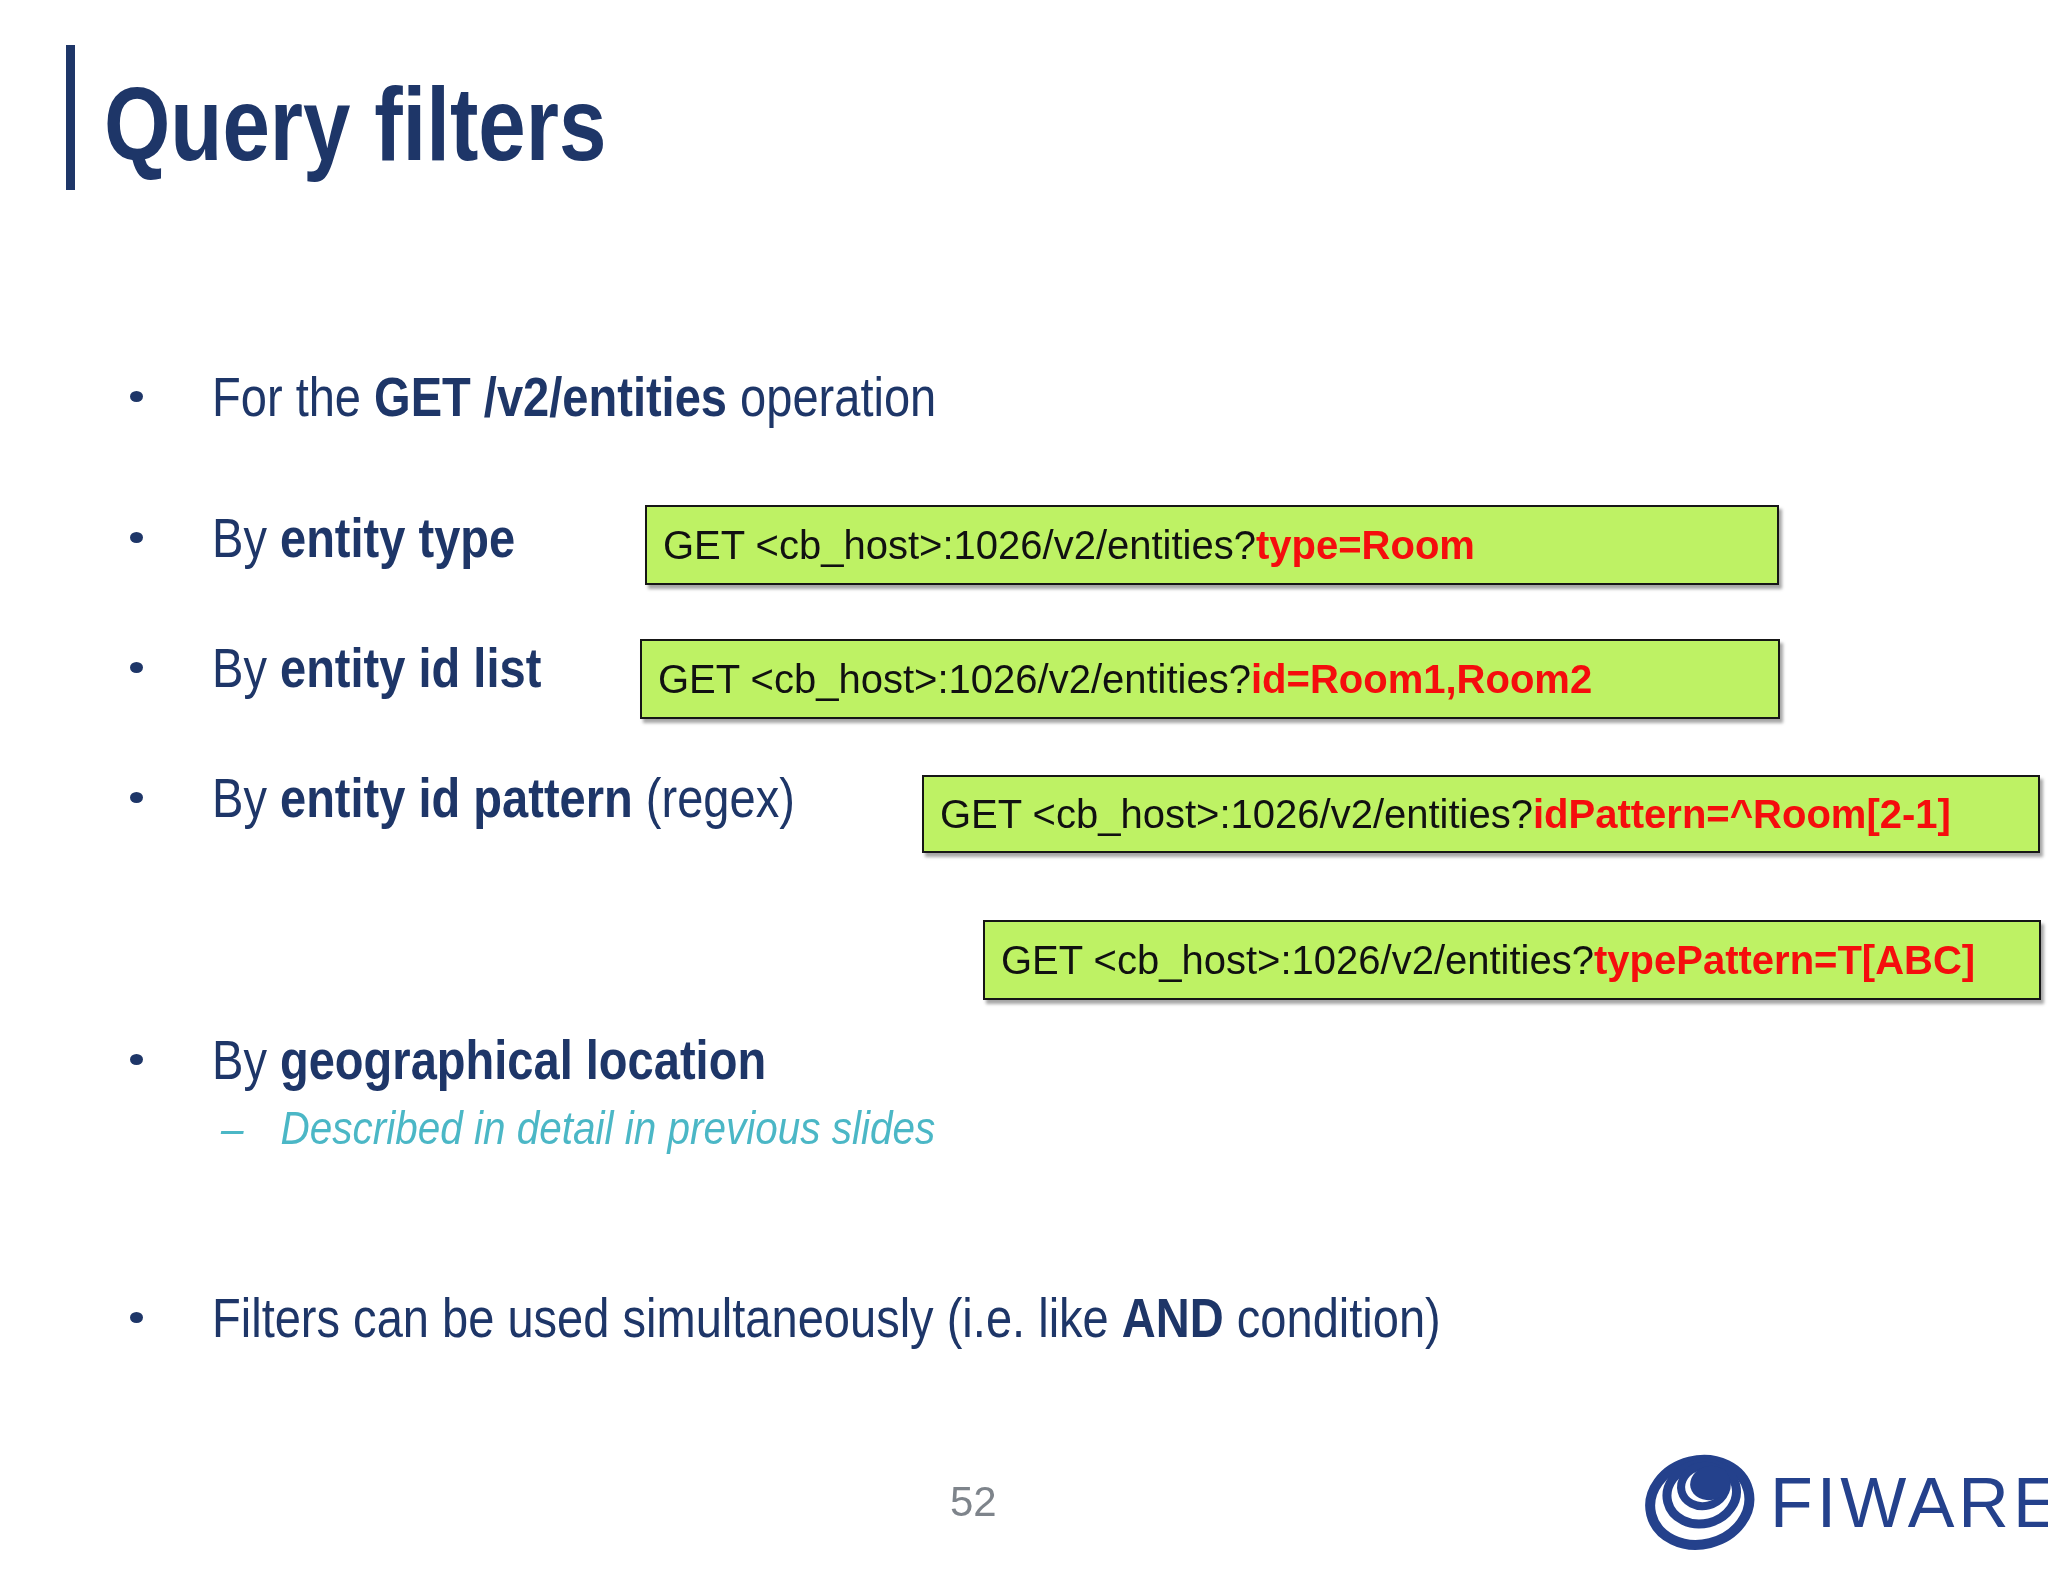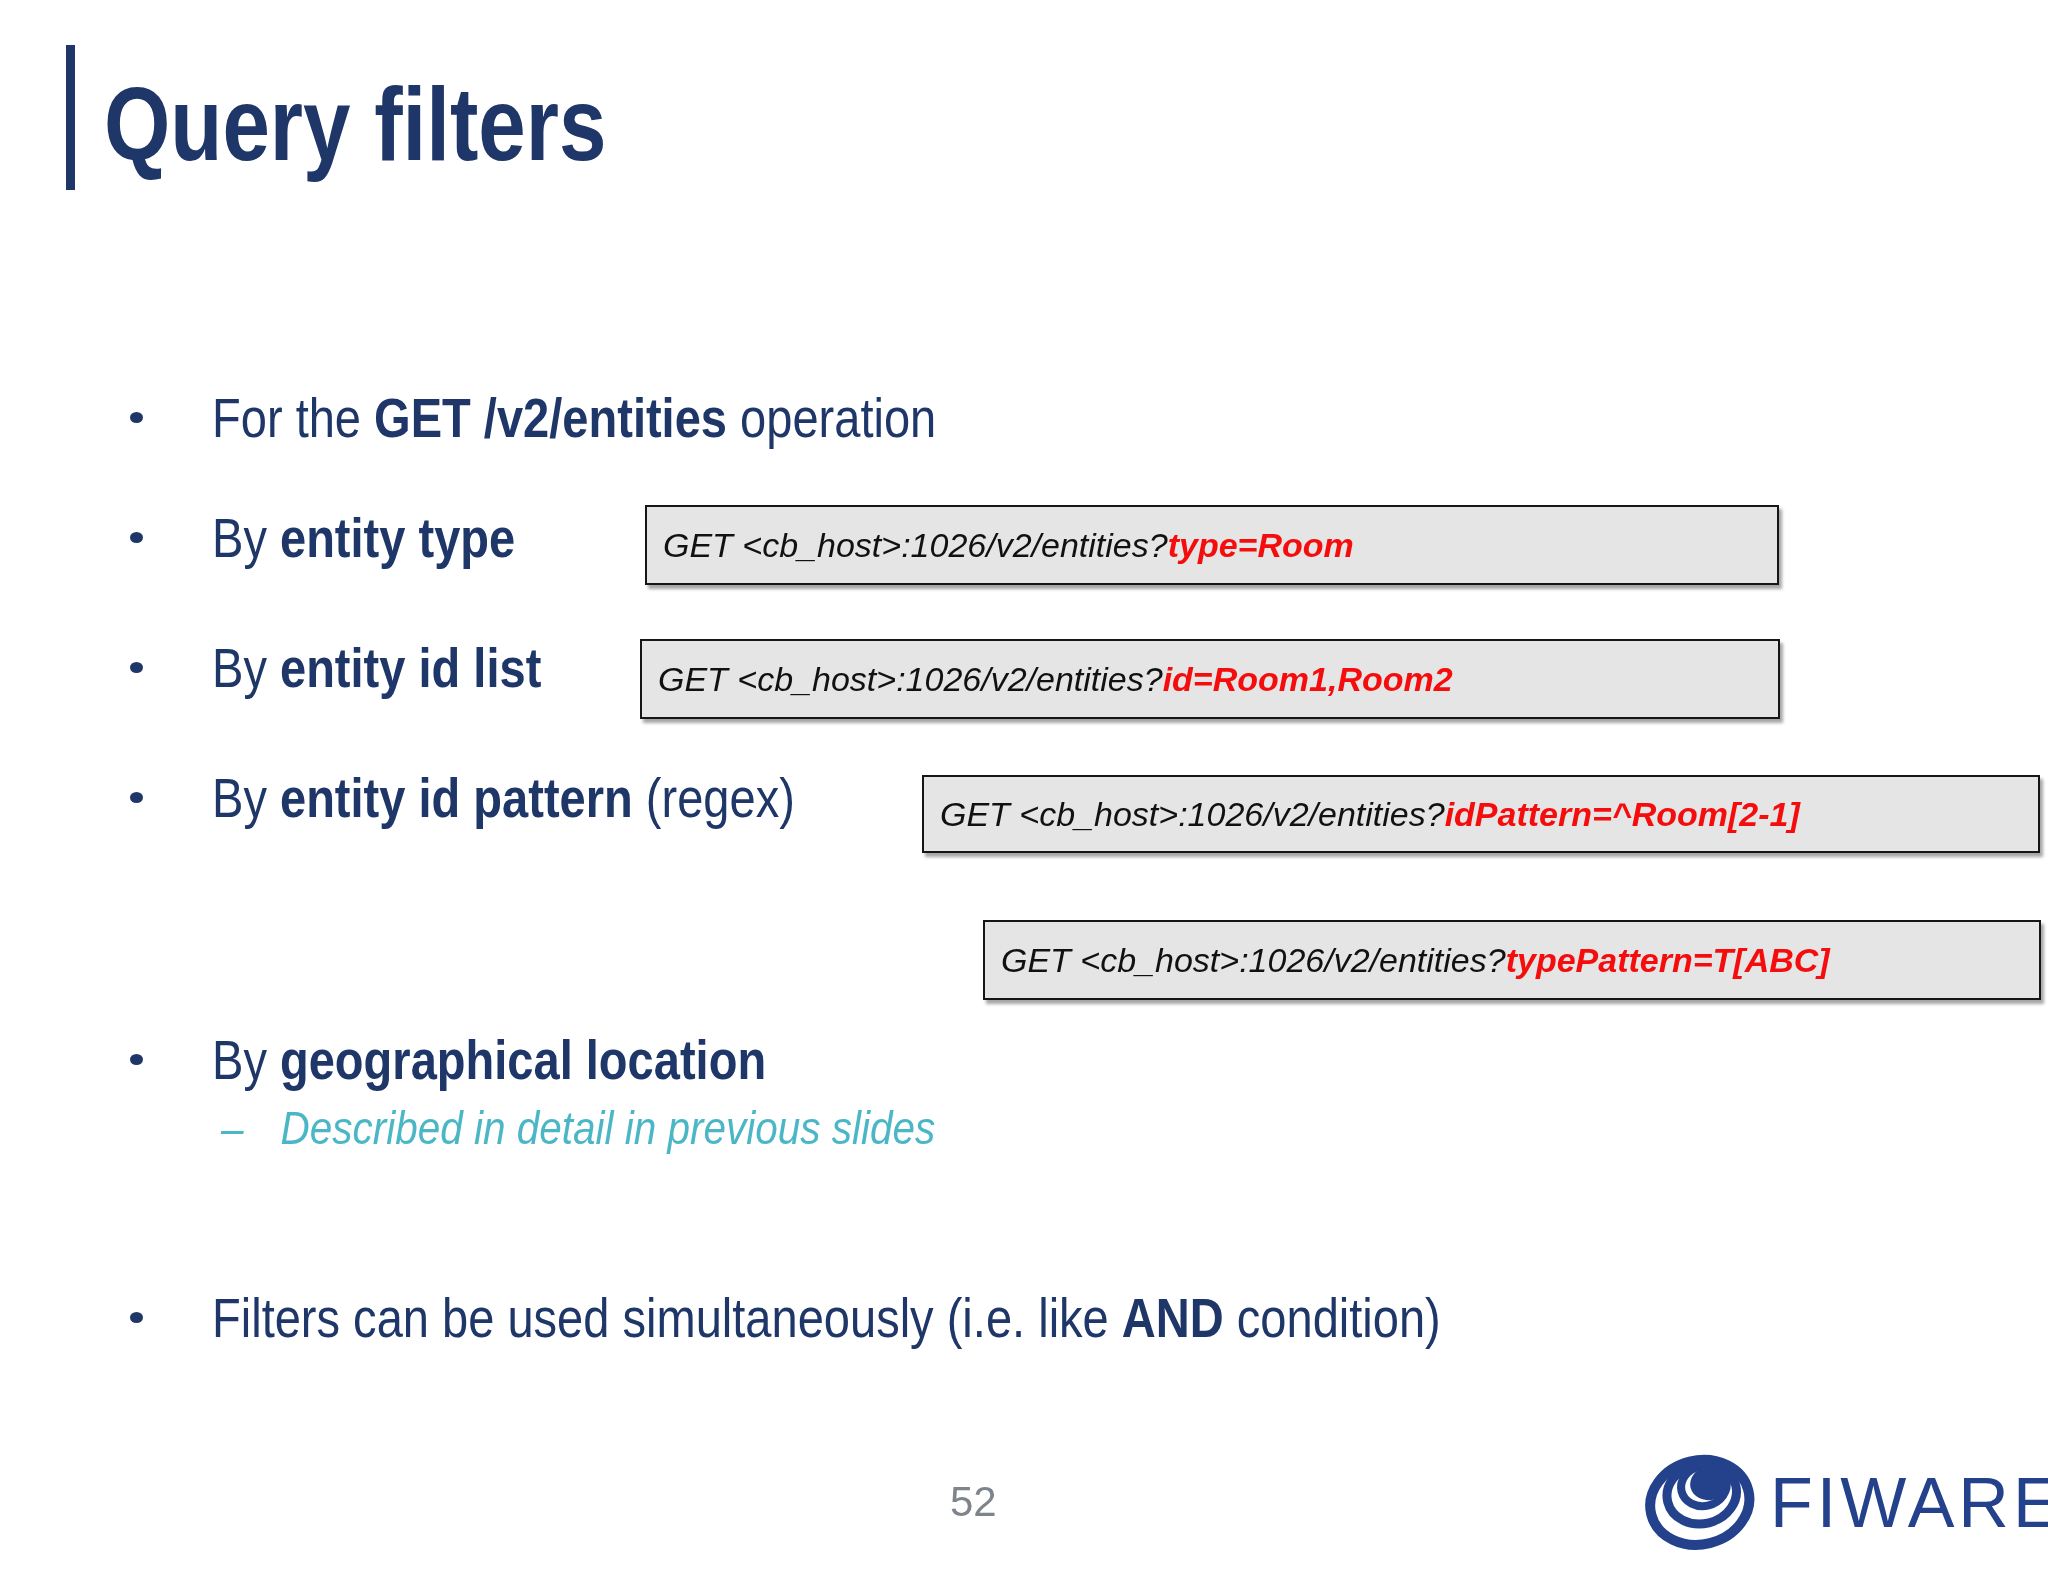--- a/index.html
+++ b/index.html
@@ -36,25 +36,25 @@
   .subrow{position:absolute;left:221px;width:1600px;height:56px;font-style:italic;}
   .subtext{
     position:absolute;left:0;top:50%;
     transform:translateY(-50%) scaleX(0.88);transform-origin:0 50%;
     font-size:46px;line-height:1;white-space:nowrap;color:#4bb7c6;
   }
   .subdash{display:inline-block;margin-right:42px;}
   
   .codebox{
     position:absolute;box-sizing:border-box;
-    border:2px solid #161616;background:#e5e5e5;
+    border:2px solid #161616;background:#bef264;
     box-shadow:3px 4px 3px rgba(0,0,0,0.35);
     display:flex;align-items:center;
     padding-left:16px;white-space:nowrap;
-    font-size:34px;line-height:1;color:#111111;font-style:italic;
+    font-size:40px;line-height:1;color:#111111;
   }
   .code-red{color:#f50d0d;font-weight:700;}
   
   .page-number{
     position:absolute;left:950px;top:1478px;width:160px;
     font-size:42px;color:#7e848b;
   }
   .logo{
     position:absolute;left:1642px;top:1445px;width:400px;height:110px;
   }
@@ -66,21 +66,21 @@
   }
 </style>
 </head>
 <body>
 
 <div class="slide">
 
   <div class="title-bar"></div>
   <h1 class="page-title">Query filters</h1>
 
-  <div class="row" style="top:388px">
+  <div class="row" style="top:367px">
     <span class="dot"></span>
     <span class="rtext"><span>For the </span><b>GET /v2/entities</b><span> operation</span></span>
   </div>
 
   <div class="row" style="top:508px">
     <span class="dot"></span>
     <span class="rtext"><span>By </span><b>entity type</b><span></span></span>
   </div>
   <div class="codebox" style="left:645px;top:505px;width:1134px;height:80px">
     <span>GET &lt;cb_host&gt;:1026/v2/entities?</span>

